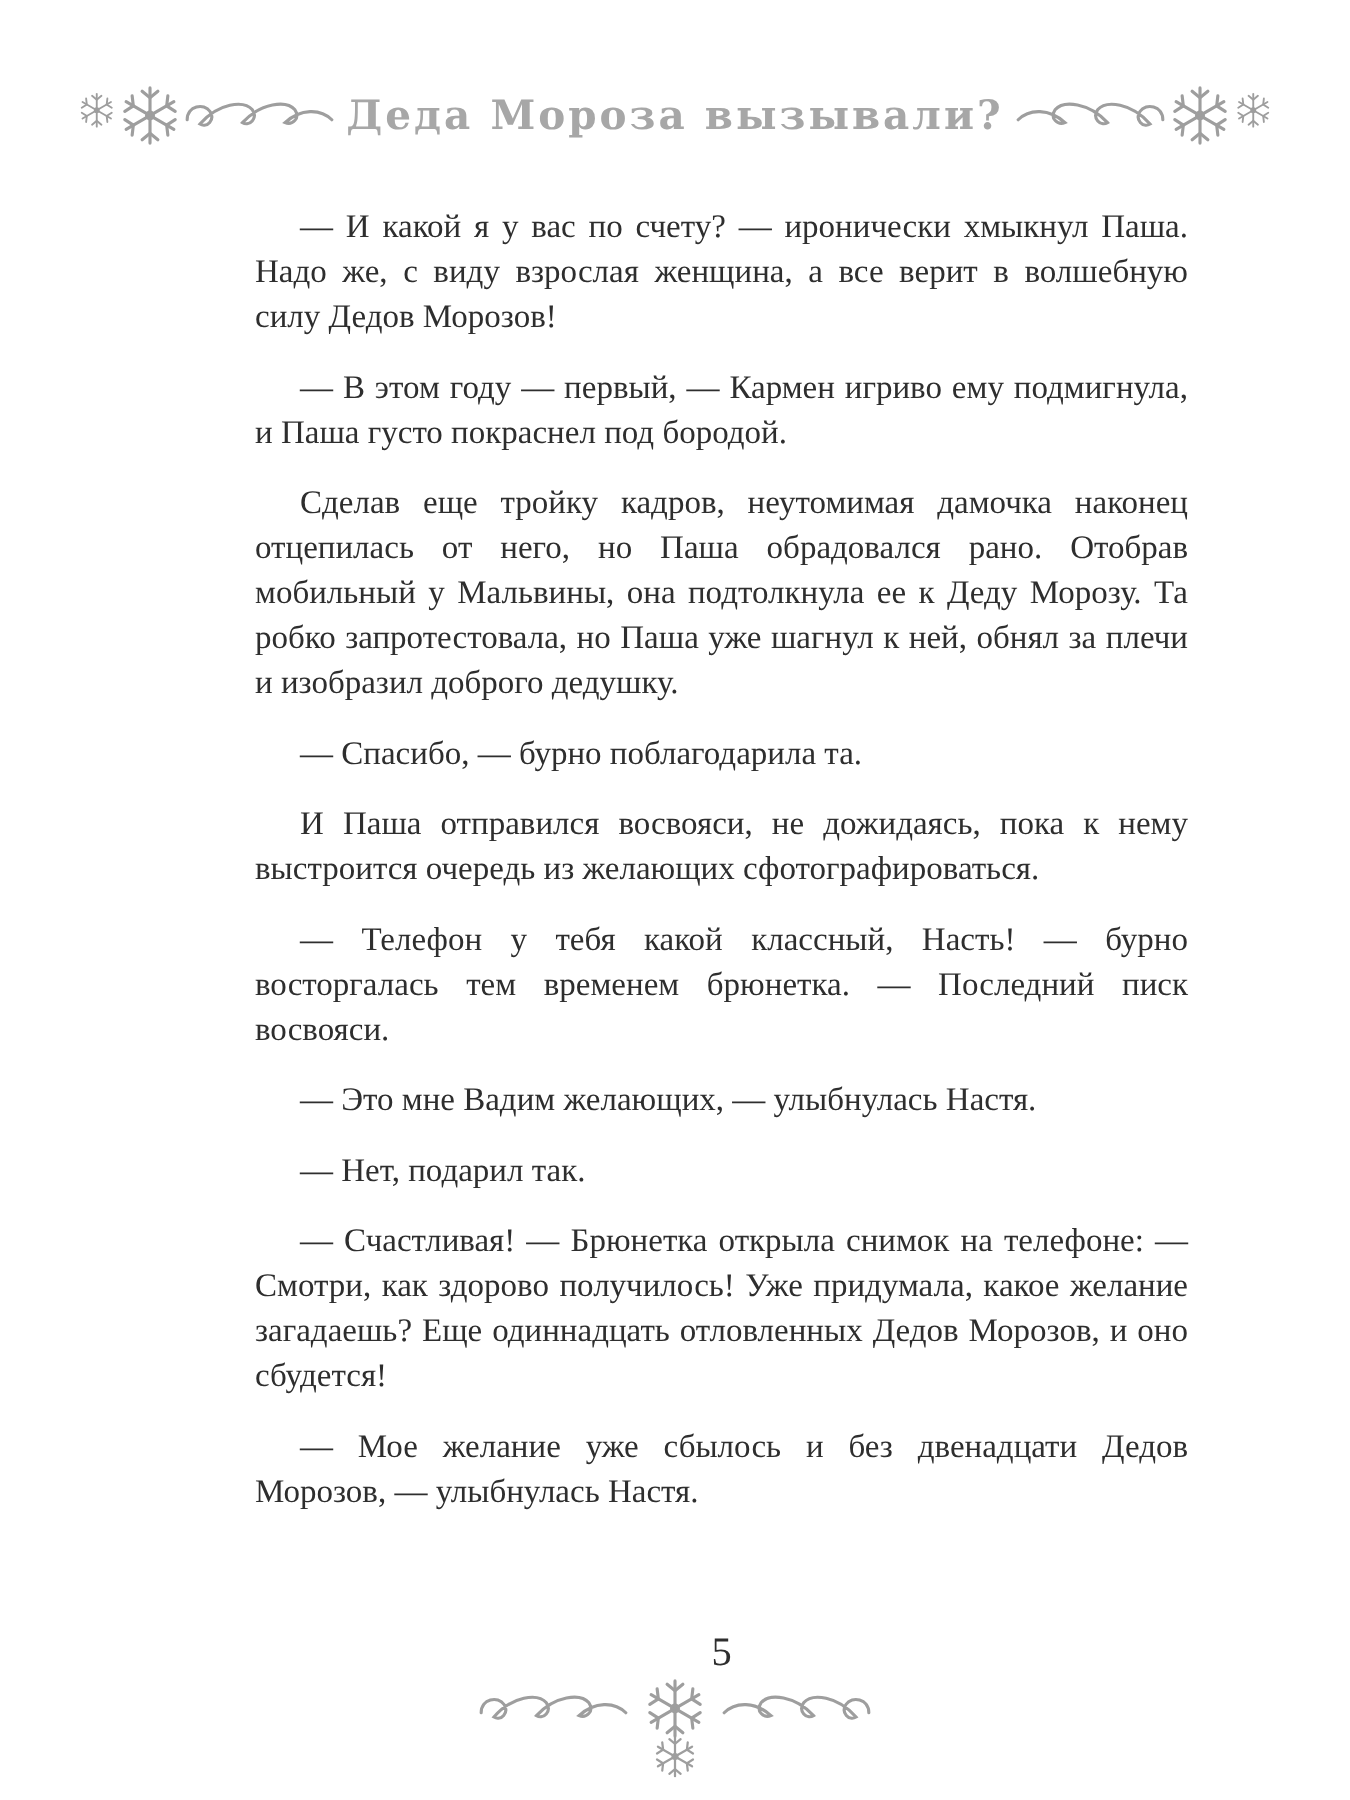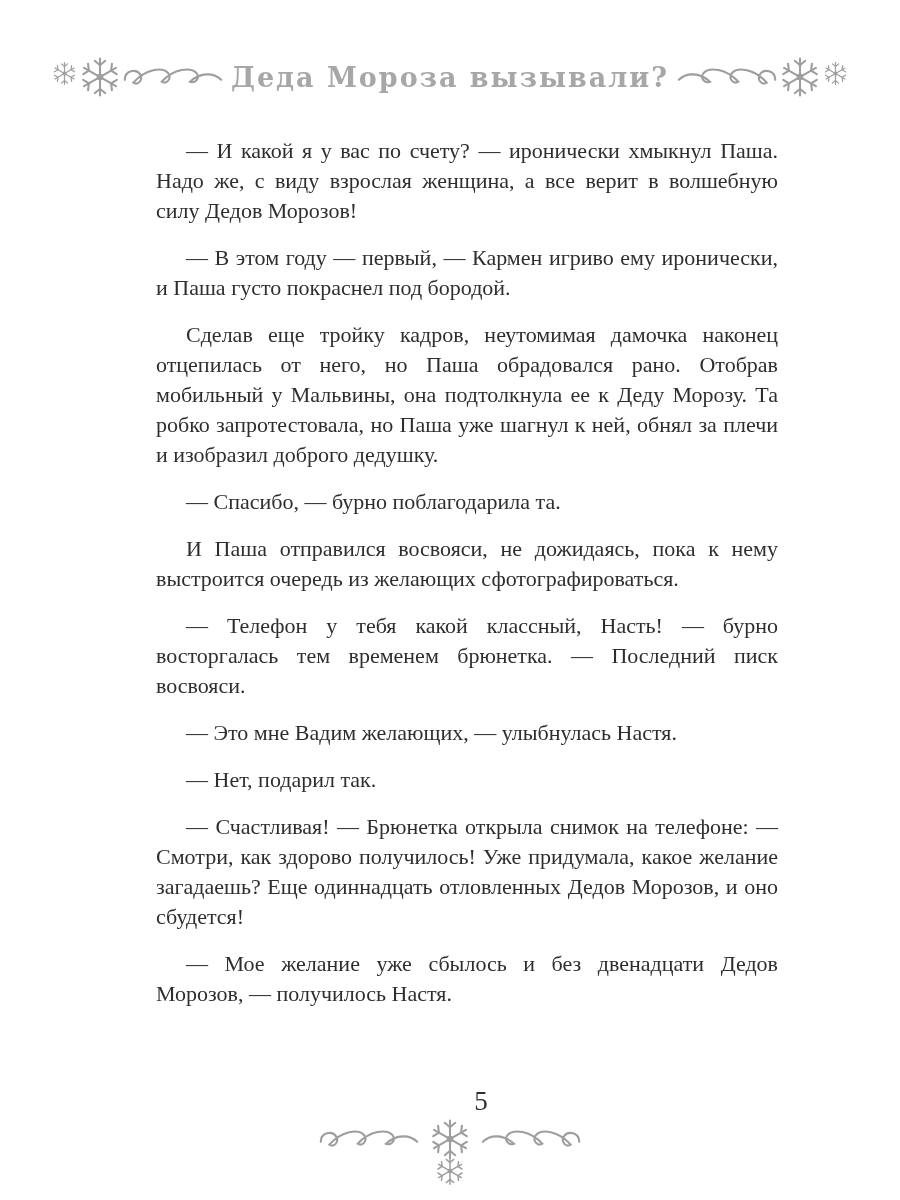--- a/index.html
+++ b/index.html
@@ -40,21 +40,21 @@
   .sf.small { width: 25px; height: 25px; margin-top: -8px; }
   .sf.mid   { width: 30px; height: 30px; }
   .sf-cluster { display: flex; align-items: center; gap: 2px; }
   .swirl { width: 104px; height: 26px; color: #9e9e9e; flex: none; }
   .swirl.flip { transform: scaleX(-1); }
 
   
   .text-block {
     position: absolute;
     top: 136px;
-    left: 156px;
+    left: 170px;
     width: 622px;
     font-size: 22px;
     line-height: 30px;
     text-align: justify;
     color: #2e2e2e;
   }
   .text-block p {
     text-indent: 30px;
     margin-bottom: 17px;
   }
@@ -134,29 +134,29 @@
           <use href="#snowflake"></use>
         </svg>
       <svg class="sf small">
           <use href="#snowflake"></use>
         </svg>
     </span>
   </header>
 
   <main class="text-block">
     <p>— И какой я у вас по счету? — иронически хмыкнул Паша. Надо же, с виду взрослая женщина, а все верит в волшебную силу Дедов Морозов!</p>
-    <p>— В этом году — первый, — Кармен игриво ему иронически, и Паша густо покраснел под бородой.</p>
+    <p>— В этом году — первый, — Кармен игриво ему подмигнула, и Паша густо покраснел под бородой.</p>
     <p>Сделав еще тройку кадров, неутомимая дамочка наконец отцепилась от него, но Паша обрадовался рано. Отобрав мобильный у Мальвины, она подтолкнула ее к Деду Морозу. Та робко запротестовала, но Паша уже шагнул к ней, обнял за плечи и изобразил доброго дедушку.</p>
     <p>— Спасибо, — бурно поблагодарила та.</p>
     <p>И Паша отправился восвояси, не дожидаясь, пока к нему выстроится очередь из желающих сфотографироваться.</p>
     <p>— Телефон у тебя какой классный, Насть! — бурно восторгалась тем временем брюнетка. — Последний писк восвояси.</p>
     <p>— Это мне Вадим желающих, — улыбнулась Настя.</p>
     <p>— Нет, подарил так.</p>
     <p>— Счастливая! — Брюнетка открыла снимок на телефоне: — Смотри, как здорово получилось! Уже придумала, какое желание загадаешь? Еще одиннадцать отловленных Дедов Морозов, и оно сбудется!</p>
-    <p>— Мое желание уже сбылось и без двенадцати Дедов Морозов, — получилось Настя.</p>
+    <p>— Мое желание уже сбылось и без двенадцати Дедов Морозов, — улыбнулась Настя.</p>
   </main>
 
   <div class="page-number">5</div>
 
   <footer class="footer-ornament">
     <div class="orn-row">
       <svg class="swirl">
           <use href="#flourish"></use>
         </svg>
       <svg class="sf big">

